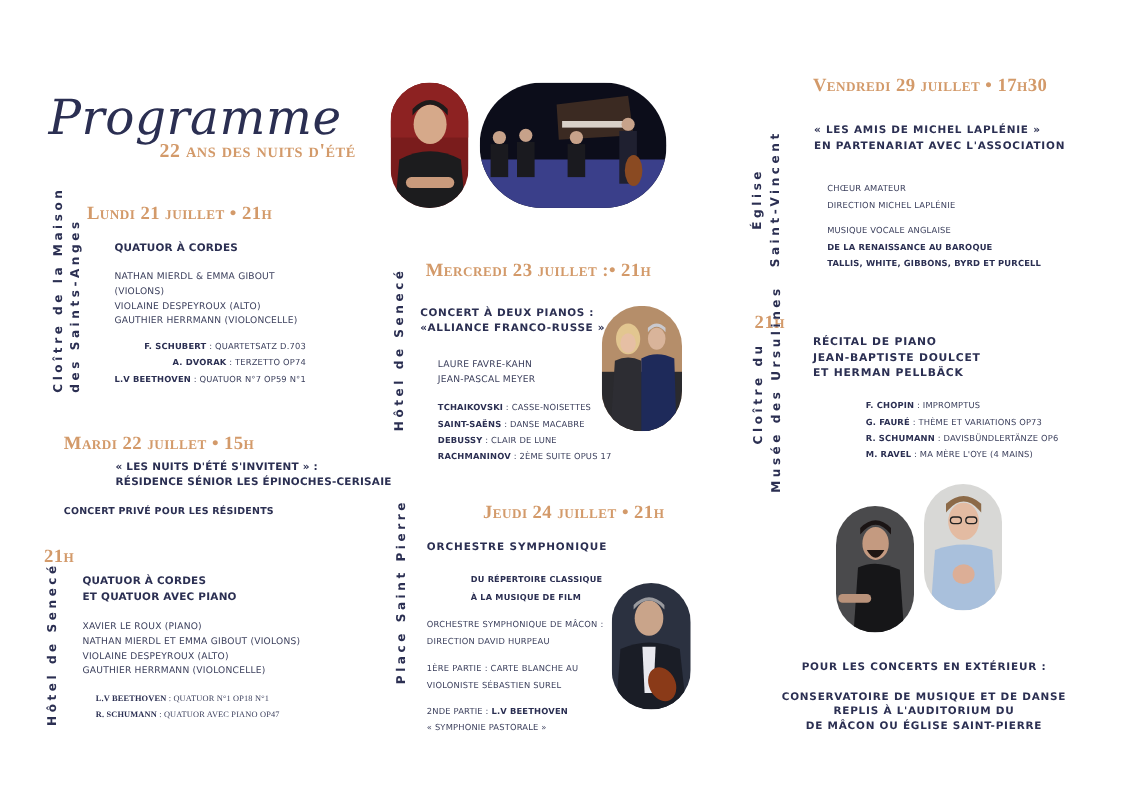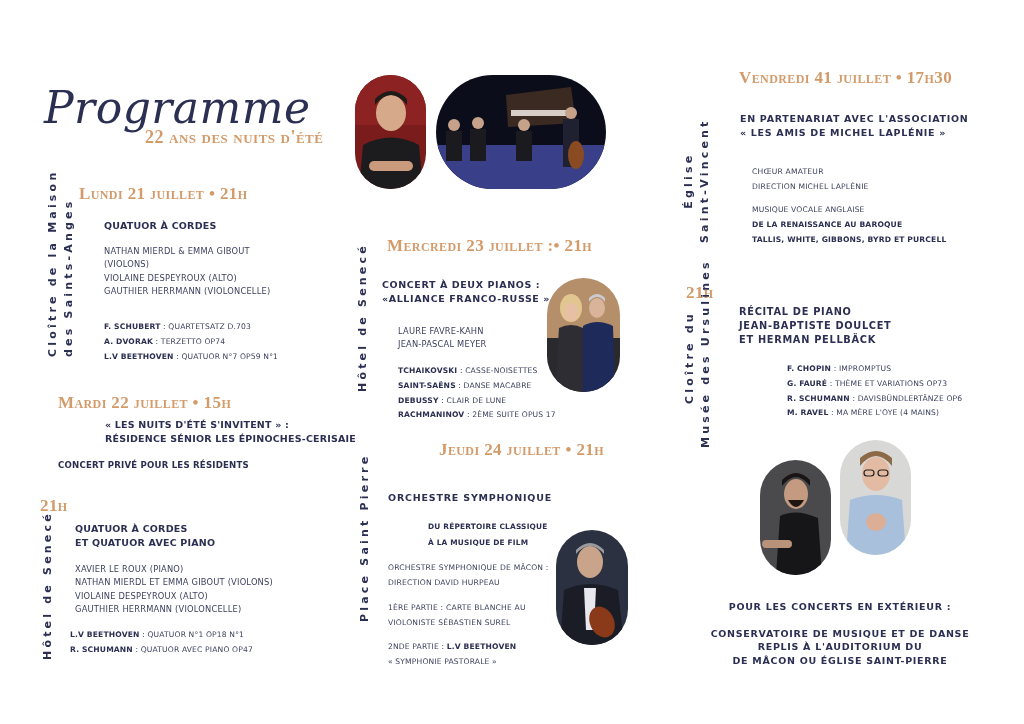--- a/index.html
+++ b/index.html
@@ -49,21 +49,21 @@
   <div>des Saints-Anges</div>
 </div>
 <div class="abs date" style="left:79px;top:184px;">Lundi 21 juillet • 21h</div>
 <div class="abs head" style="left:104px;top:219px;">Quatuor à cordes</div>
 <div class="abs lines" style="left:104px;top:245px;">
   <div>Nathan Mierdl &amp; Emma Gibout</div>
   <div>(violons)</div>
   <div>Violaine Despeyroux (alto)</div>
   <div>Gauthier Herrmann (violoncelle)</div>
 </div>
-<div class="abs works" style="left:104px;top:320px;">
+<div class="abs works" style="left:104px;top:308px;text-align:right;">
   <div><b>F. Schubert</b><span> : Quartetsatz D.703</span></div>
   <div><b>A. Dvorak</b><span> : Terzetto OP74</span></div>
   <div><b>L.v Beethoven</b><span> : Quatuor N°7 OP59 N°1</span></div>
 </div>
 
 <div class="abs date" style="left:58px;top:393px;">Mardi 22 juillet • 15h</div>
 <div class="abs head" style="left:58px;top:418px;margin-left:47px;">
   <div>« Les nuits d'été s'invitent » :</div>
   <div>Résidence sénior Les Épinoches-Cerisaie</div>
 </div>
@@ -76,21 +76,21 @@
 <div class="abs head" style="left:75px;top:522px;">
   <div>Quatuor à cordes</div>
   <div>et quatuor avec piano</div>
 </div>
 <div class="abs lines" style="left:75px;top:563px;">
   <div>Xavier Le Roux (piano)</div>
   <div>Nathan Mierdl et Emma Gibout (violons)</div>
   <div>Violaine Despeyroux (alto)</div>
   <div>Gauthier Herrmann (violoncelle)</div>
 </div>
-<div class="abs works" style="left:70px;top:628px;">
+<div class="abs works" style="left:87px;top:628px;font-family:Liberation Serif, serif;">
   <div><b>L.v Beethoven</b><span> : Quatuor N°1 OP18 N°1</span></div>
   <div><b>R. Schumann</b><span> : Quatuor avec piano OP47</span></div>
 </div>
 
 <div class="photo" style="left:355px;top:75px;width:71px;height:114px;border-radius:36px;">
   <svg viewBox="0 0 71 114" preserveAspectRatio="none">
     <rect width="71" height="114" fill="#7a1c1c"></rect>
     <rect x="0" y="0" width="71" height="50" fill="#8d2222"></rect>
     <ellipse cx="36" cy="38" rx="15" ry="18" fill="#d6a98a"></ellipse>
     <path d="M20 30 Q36 10 52 30 L52 24 Q36 8 20 24 Z" fill="#1e1b1b"></path>
@@ -143,21 +143,21 @@
     <path d="M8 114 L12 50 Q24 44 36 50 L36 114 Z" fill="#2d2d33"></path>
     <ellipse cx="50" cy="30" rx="8" ry="10" fill="#d9b49a"></ellipse>
     <path d="M42 24 Q50 14 58 24 L58 20 Q50 12 42 20 Z" fill="#c9c9cf"></path>
     <path d="M36 114 L36 48 Q50 40 66 48 L68 114 Z" fill="#1e2a5a"></path>
   </svg>
 </div>
 
 <div class="vert" style="left:357px;top:622px;">
   <div>Place Saint Pierre</div>
 </div>
-<div class="abs date" style="left:439px;top:440px;text-align:right;">Jeudi 24 juillet • 21h</div>
+<div class="abs date" style="left:439px;top:456px;text-align:right;">Jeudi 24 juillet • 21h</div>
 <div class="abs head" style="left:388px;top:491px;letter-spacing:0.8px;">Orchestre symphonique</div>
 <div class="abs head" style="left:388px;top:519px;font-size:7.4px;line-height:2.1;margin-left:40px;">
   <div>Du répertoire classique</div>
   <div>à la musique de film</div>
 </div>
 <div class="abs lines" style="left:388px;top:560px;font-size:7.8px;">
   <div style="font-size:7.6px;line-height:2;">Orchestre symphonique de Mâcon :</div>
   <div style="font-size:7.6px;line-height:2;">direction David Hurpeau</div>
 </div>
 <div class="abs lines" style="left:388px;top:600px;">
@@ -172,24 +172,24 @@
   <svg viewBox="0 0 72 115" preserveAspectRatio="none">
     <rect width="72" height="115" fill="#2b3140"></rect>
     <ellipse cx="34" cy="32" rx="13" ry="16" fill="#c9a48a"></ellipse>
     <path d="M20 24 Q34 8 48 24 L48 20 Q34 6 20 20 Z" fill="#9a9a9e"></path>
     <path d="M4 115 L8 60 Q34 48 62 60 L68 115 Z" fill="#1a1d26"></path>
     <path d="M28 58 L40 58 L38 100 L30 100 Z" fill="#e8e8ee"></path>
     <ellipse cx="46" cy="92" rx="12" ry="16" fill="#8a3a18" transform="rotate(-25 46 92)"></ellipse>
   </svg>
 </div>
 
-<div class="abs date" style="left:739px;top:68px;">Vendredi 41 juillet • 17h30</div>
+<div class="abs date" style="left:739px;top:68px;">Vendredi 29 juillet • 17h30</div>
 <div class="abs head" style="left:740px;top:112px;letter-spacing:0.7px;">
+  <div>« Les amis de Michel Laplénie »</div>
   <div>En partenariat avec l'association</div>
-  <div>« Les amis de Michel Laplénie »</div>
 </div>
 <div class="vert" style="left:681px;top:243px;text-align:center;">
   <div style="text-align:center;">Église</div>
   <div>Saint-Vincent</div>
 </div>
 <div class="abs lines" style="left:752px;top:164px;">
   <div style="font-size:7.6px;line-height:2;">Chœur amateur</div>
   <div style="font-size:7.6px;line-height:2;">Direction Michel Laplénie</div>
 </div>
 <div class="abs works" style="left:752px;top:203px;">

